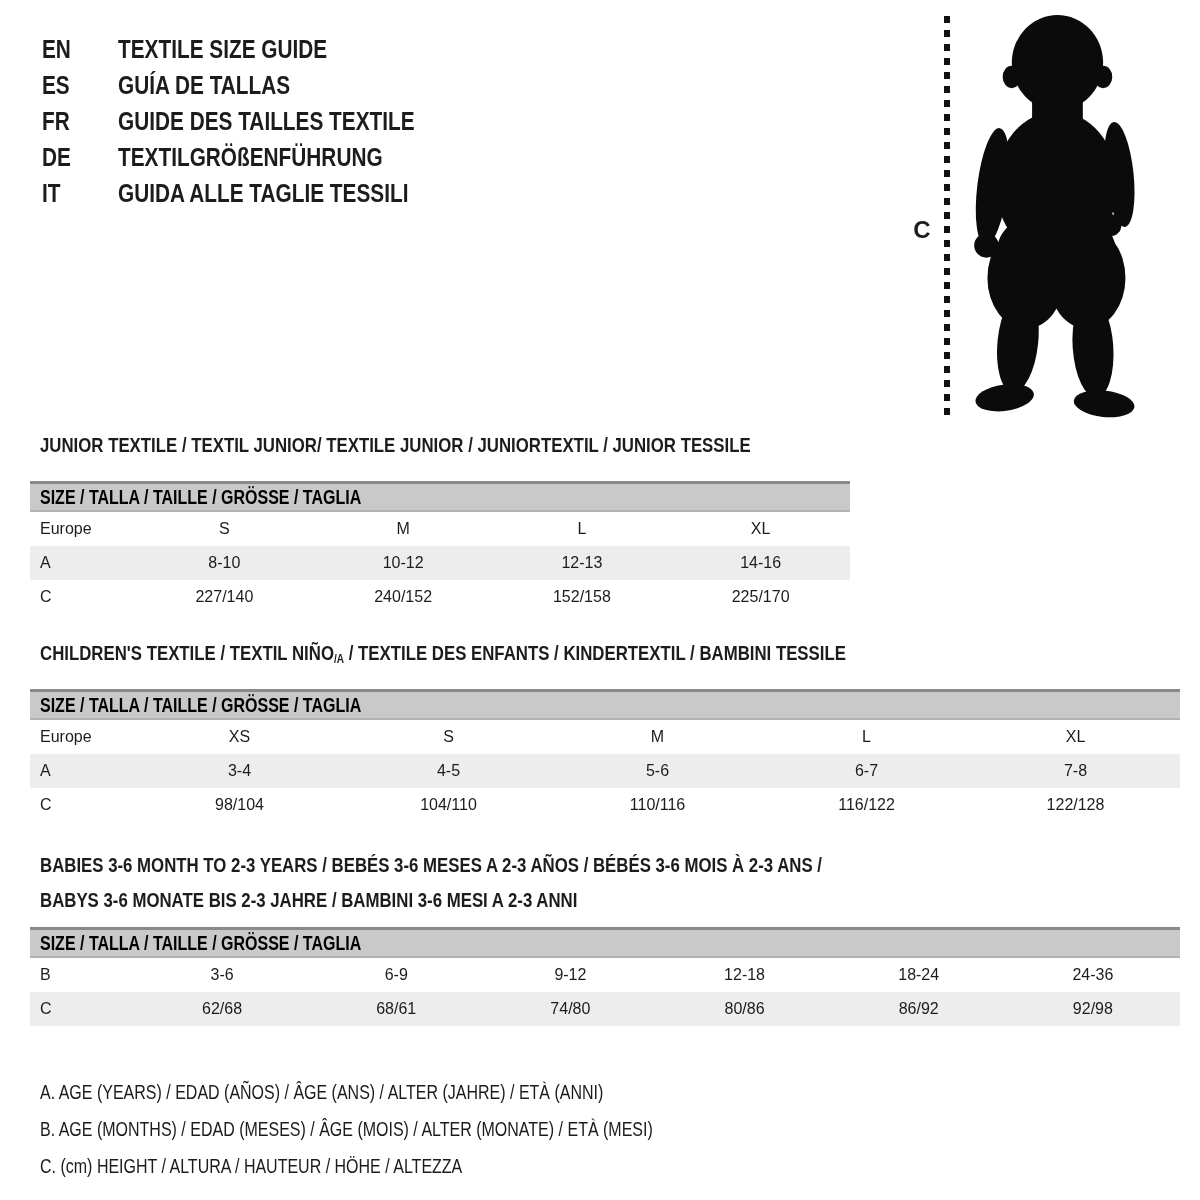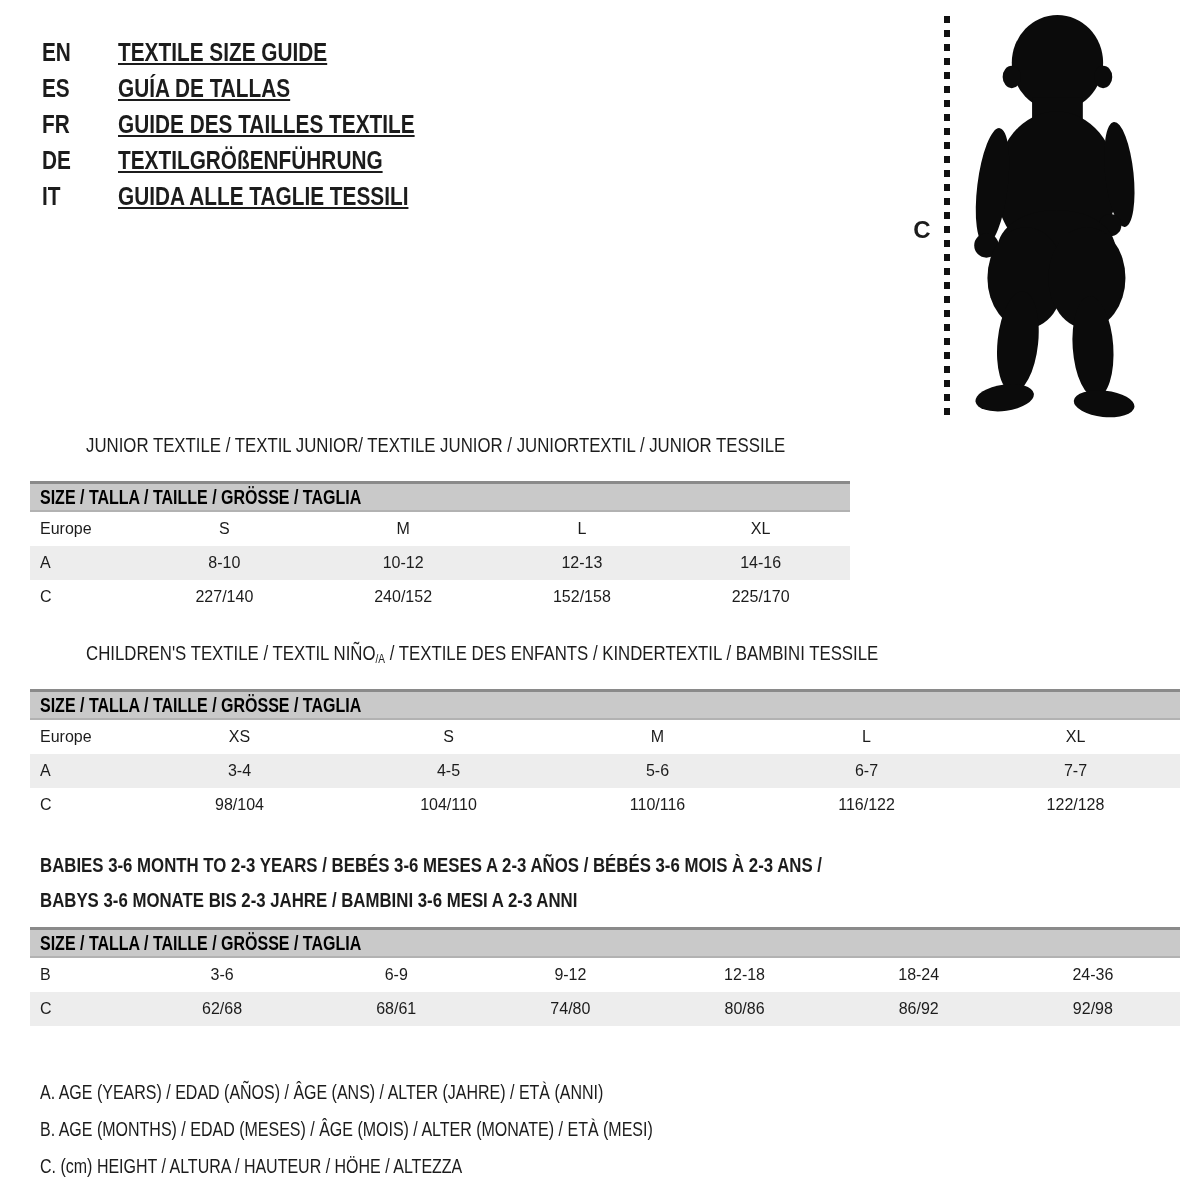--- a/index.html
+++ b/index.html
@@ -10,31 +10,31 @@
     color: var(--text, #1c1c1c);
     overflow: hidden;
   }
   .page { position: relative; width: 1200px; height: 1200px; background: #fff; }
 
   
   .cond { display: inline-block; transform: scaleX(0.8); transform-origin: 0 50%; white-space: nowrap; }
 
   
   .lang-block { position: absolute; left: 42px; top: 34px; }
-  .lang-row { display: flex; height: 36px; align-items: center; font-weight: bold; font-size: 26px; text-decoration: underline; }
+  .lang-row { display: flex; height: 36px; align-items: flex-start; font-weight: bold; font-size: 26px; }
   .lang-code { width: 76px; flex: 0 0 76px; }
 
   
   .measure-line-svg { position: absolute; left: 942px; top: 16px; }
   .figure-label { position: absolute; left: 906px; top: 216px; width: 32px; text-align: center;
                   font-weight: bold; font-size: 24px; }
   .silhouette-svg { position: absolute; left: 958px; top: 12px; }
 
   
-  .sec-title { position: absolute; left: 40px; font-weight: normal; font-size: 21px; line-height: 24px; margin-left: 46px; }
+  .sec-title { position: absolute; left: 40px; font-weight: bold; font-size: 21px; line-height: 24px; }
   .babies-title { position: absolute; left: 40px; top: 847px; font-weight: bold; font-size: 21px; }
   .babies-title div { height: 35px; line-height: 35px; }
   .sub { font-size: 0.6em; vertical-align: -0.2em; }
 
   
   .size-table { position: absolute; left: 30px; }
   .size-bar {
     height: 26px;
     background: var(--bar_fill, #c9c9c9);
     border-top: 3px solid var(--bar_border_top, #8a8a8a);
@@ -175,21 +175,21 @@
           <td>M</td>
           <td>L</td>
           <td>XL</td>
         </tr>
         <tr class="shaded">
           <td class="lbl">A</td>
           <td>3-4</td>
           <td>4-5</td>
           <td>5-6</td>
           <td>6-7</td>
-          <td>7-7</td>
+          <td>7-8</td>
         </tr>
         <tr>
           <td class="lbl">C</td>
           <td>98/104</td>
           <td>104/110</td>
           <td>110/116</td>
           <td>116/122</td>
           <td>122/128</td>
         </tr>
       </tbody>

